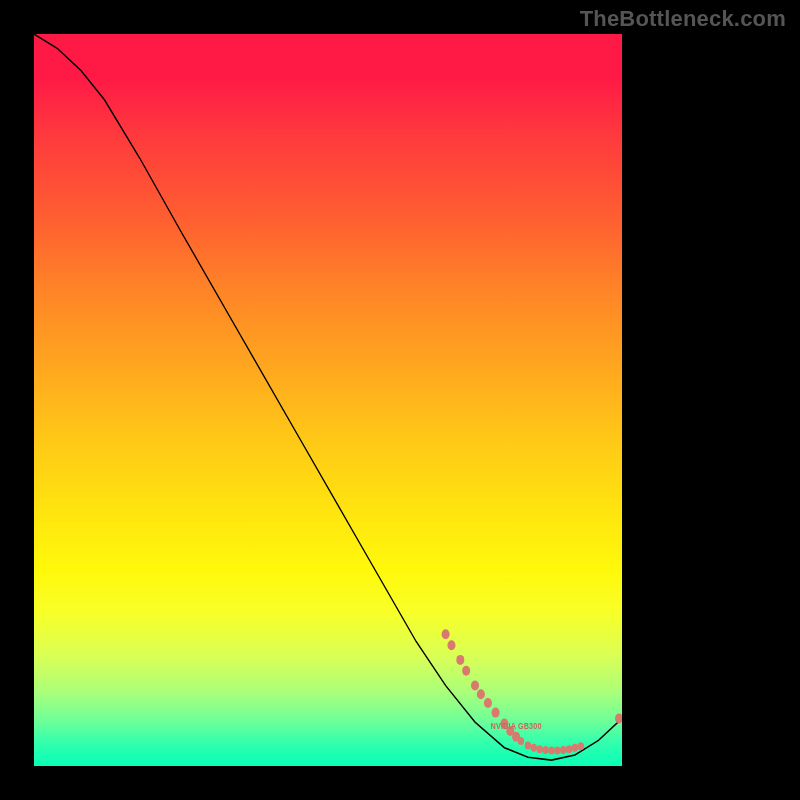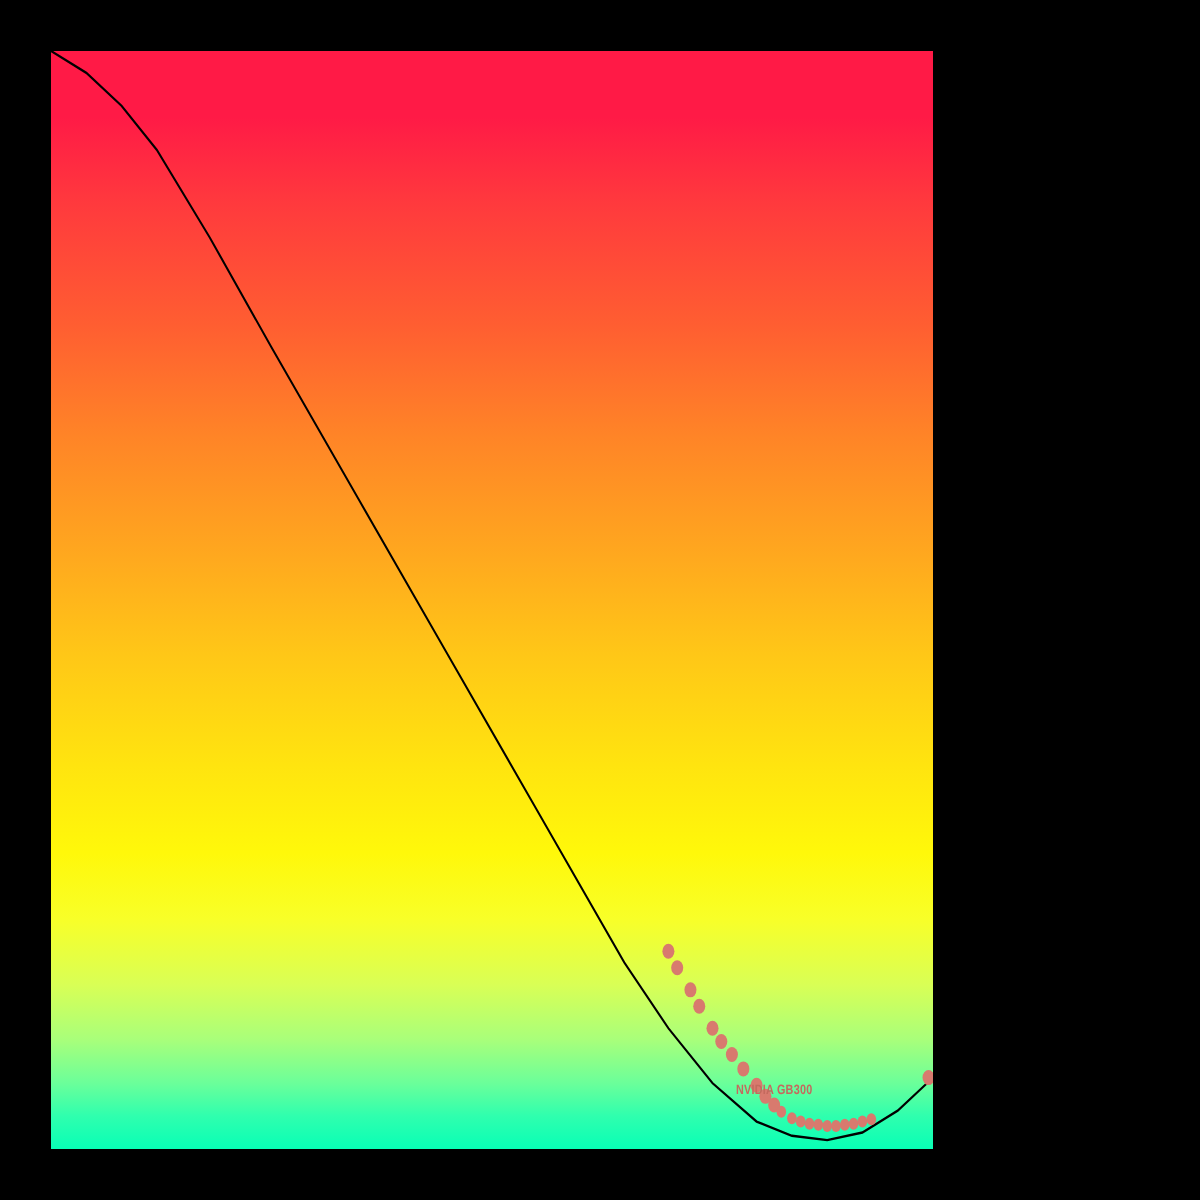--- a/index.html
+++ b/index.html
@@ -79,20 +79,21 @@
     fill: #c46a5e;
     font-size: 9px;
     font-weight: 700;
     letter-spacing: 0.2px;
   }
 </style>
 </head>
 <body>
 <div class="frame">
 
+  <div class="watermark">TheBottleneck.com</div>
 
   <div class="plot">
     <div class="gradient"></div>
     <svg class="curve" viewBox="0 0 732 732" preserveAspectRatio="none">
       <g id="curve-group">
           <path d="M 0.0,0.0 L 29.3,14.6 L 58.6,36.6 L 87.8,65.9 L 131.8,124.4 L 183.0,197.6 L 256.2,300.1 L 329.4,402.6 L 402.6,505.1 L 475.8,607.6 L 512.4,651.5 L 549.0,688.1 L 585.6,713.7 L 614.9,723.2 L 644.2,726.1 L 673.4,721.0 L 702.7,706.4 L 732.0,684.4" class="curve-path"></path>
         </g>
       <g id="dots-group">
           <circle cx="512.4" cy="600.2" r="5" class="dot"></circle>
           <circle cx="519.7" cy="611.2" r="5" class="dot"></circle>

